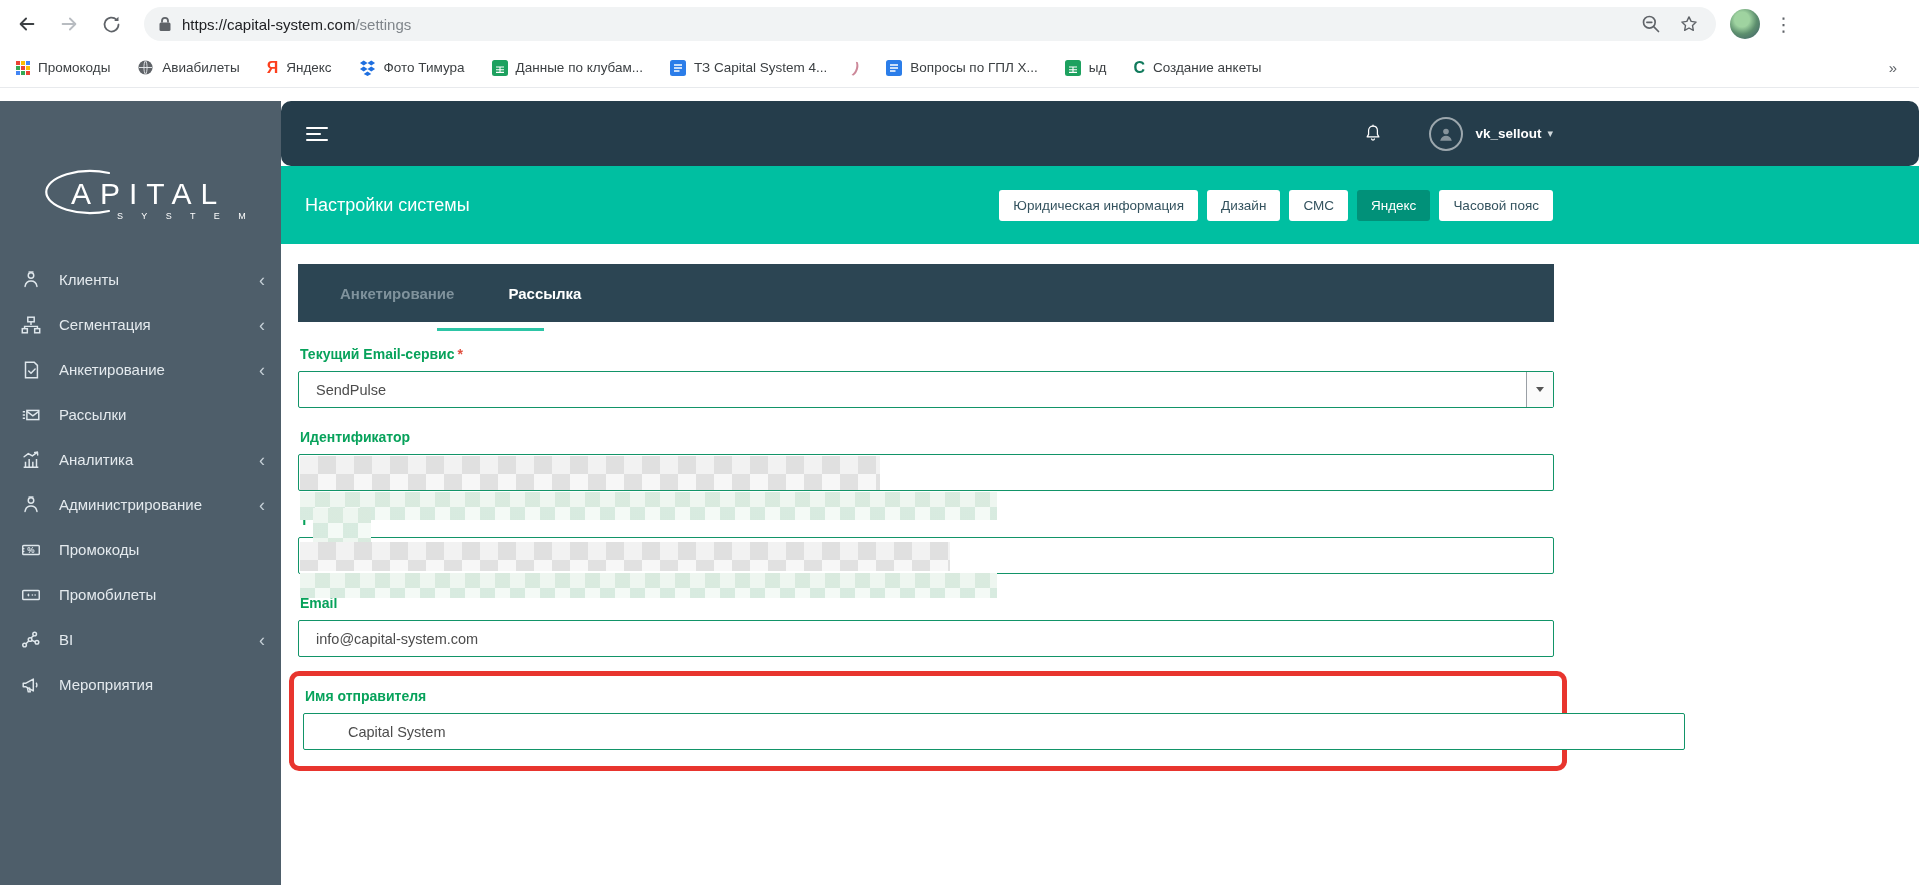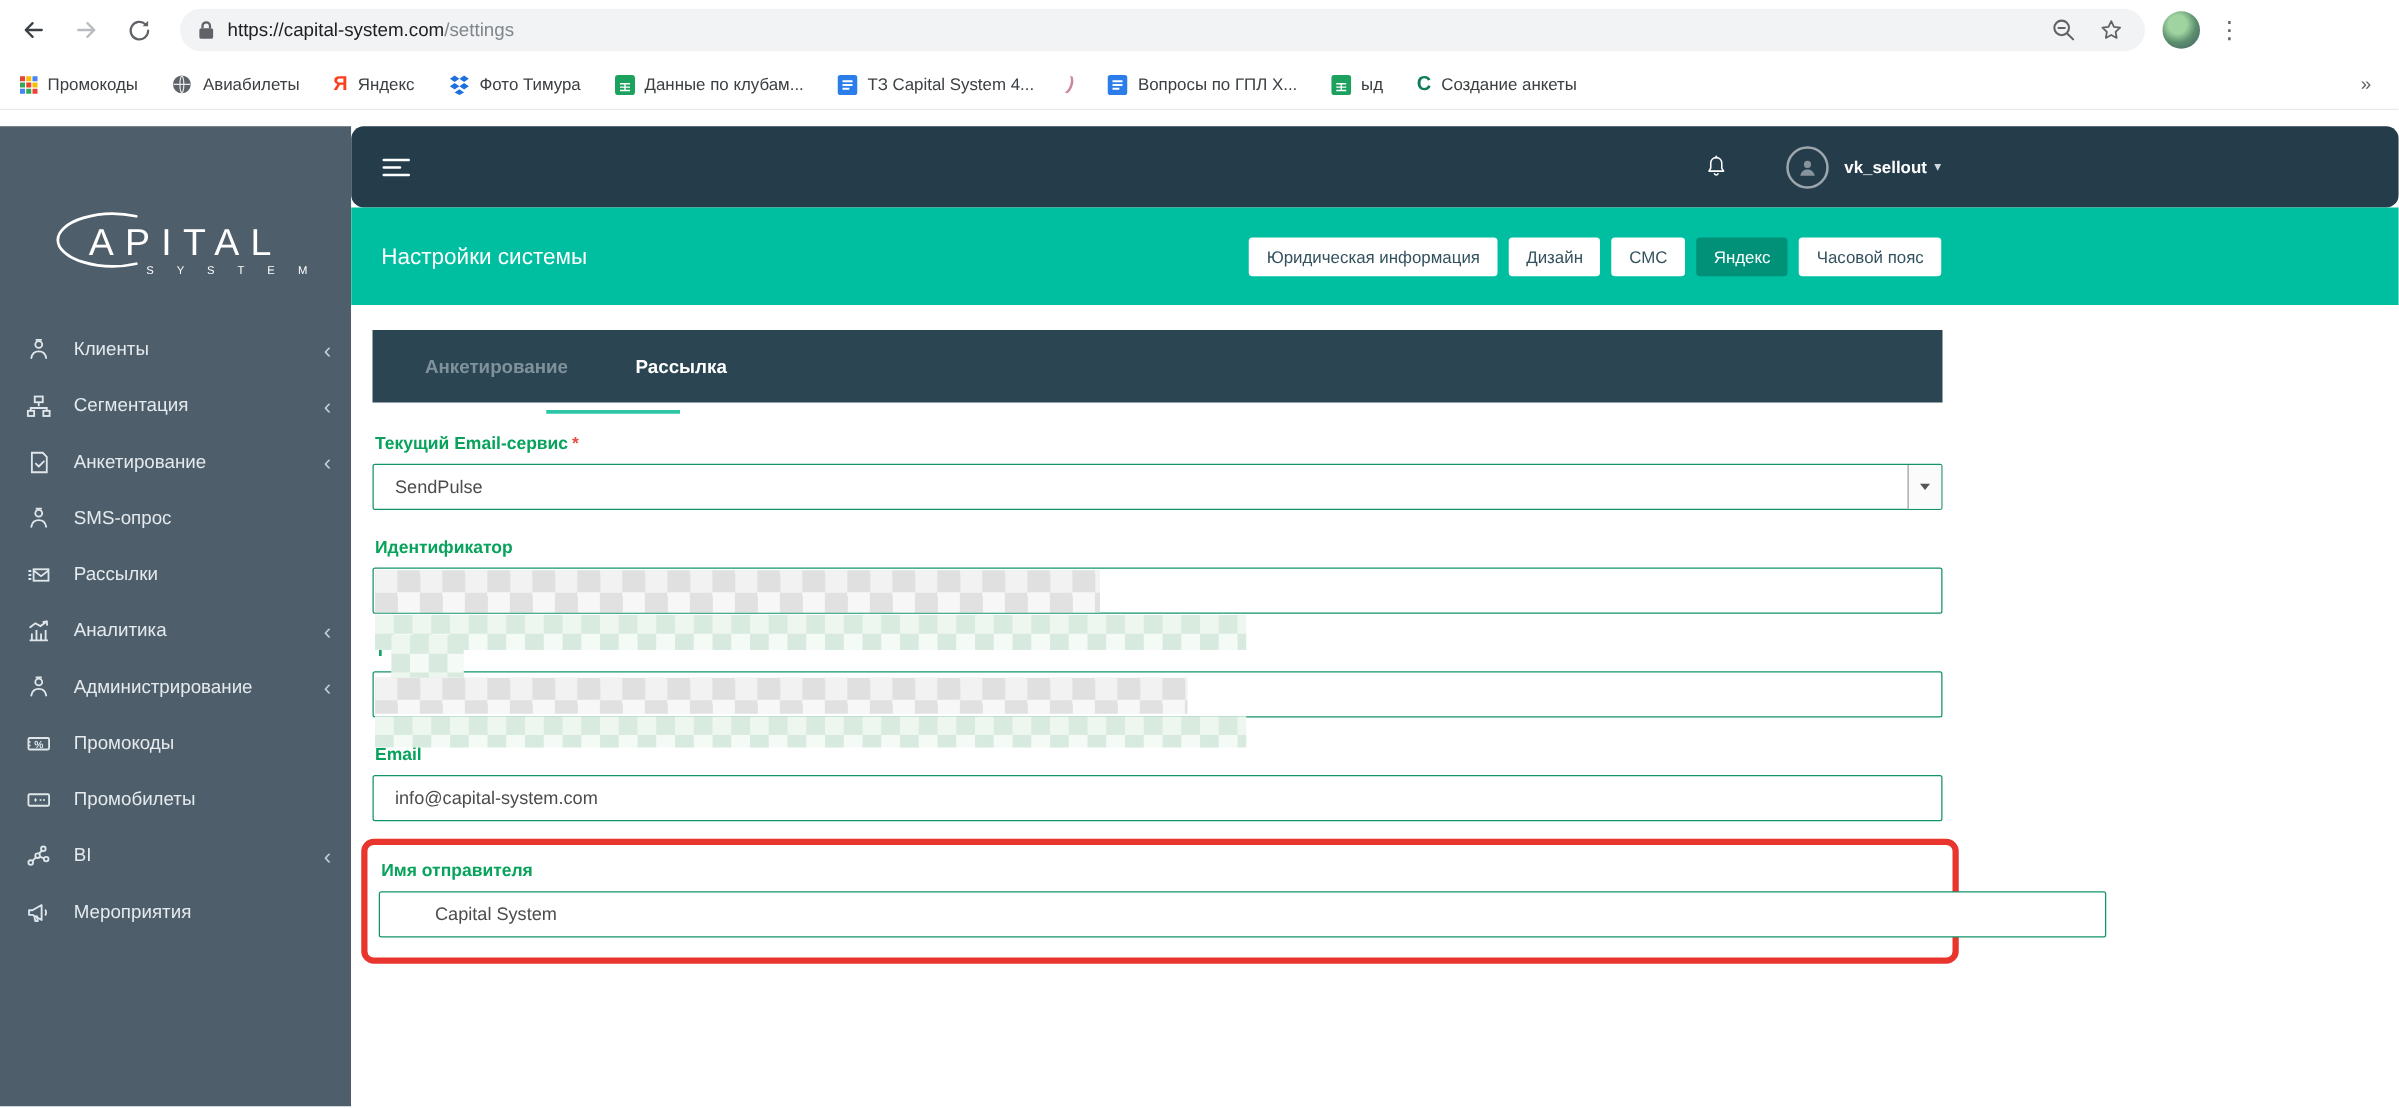--- a/index.html
+++ b/index.html
@@ -252,28 +252,20 @@
 
       <div class="mi">
         <svg width="22" height="22" viewBox="0 0 24 24" fill="none" stroke="#dfe7ec" stroke-width="1.6">
             <path d="M6 3.5h9.5L19 7v13.5H6z"></path>
             <path d="M9.5 13l2.5 2.5 4.5-4.5" stroke-linecap="round" stroke-linejoin="round"></path>
           </svg>
         <span>Анкетирование</span>
         <span class="chev">‹</span>
       </div>
 
-      <div class="mi">
-        <svg width="22" height="22" viewBox="0 0 24 24">
-            <circle cx="12" cy="7.2" r="3" stroke="#dfe7ec" stroke-width="1.6" fill="none"></circle>
-            <path d="M5.5 19c.7-4 3.3-5.8 6.5-5.8s5.8 1.8 6.5 5.8" stroke="#dfe7ec" stroke-width="1.6" fill="none" stroke-linecap="round"></path>
-            <path d="M9.3 3.2h5.4" stroke="#dfe7ec" stroke-width="1.4"></path>
-          </svg>
-        <span>SMS-опрос</span>
-      </div>
 
       <div class="mi">
         <svg width="22" height="22" viewBox="0 0 24 24" fill="none" stroke="#dfe7ec" stroke-width="1.6">
             <rect x="7.5" y="7" width="13" height="10"></rect>
             <path d="M7.5 8l6.5 5 6.5-5M3 8.5h2.5M3 12h2.5M3 15.5h2.5"></path>
           </svg>
         <span>Рассылки</span>
       </div>
 
       <div class="mi">

